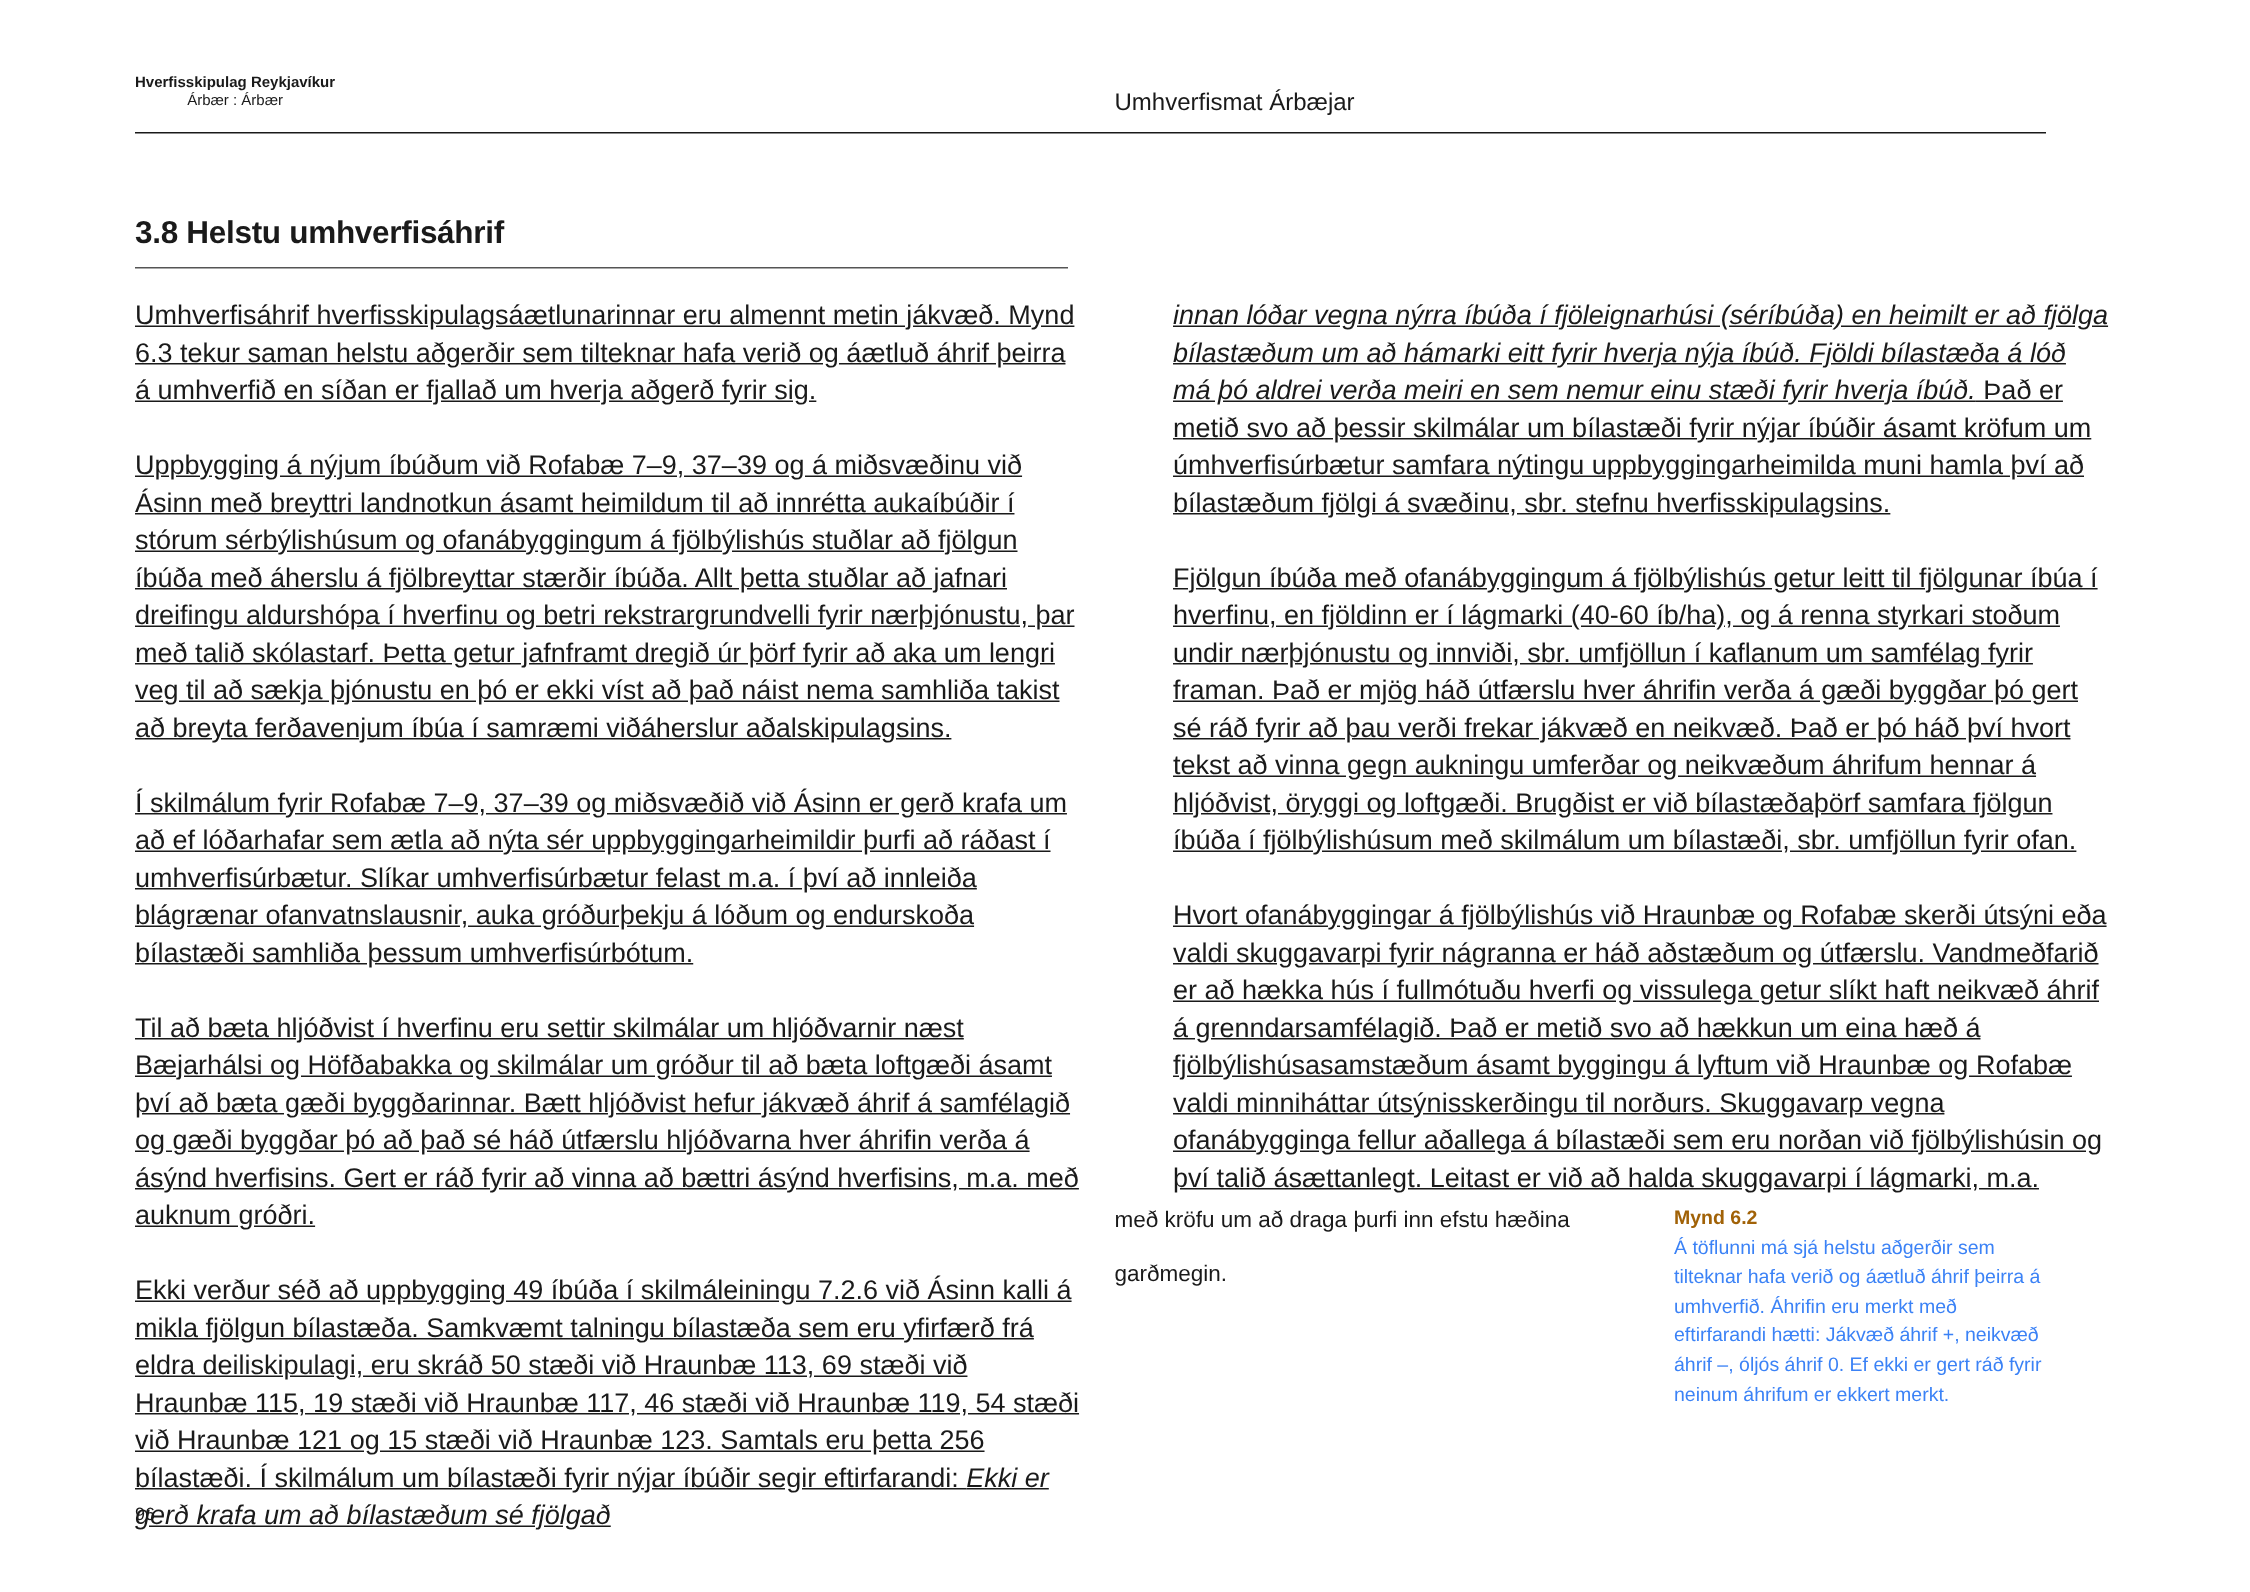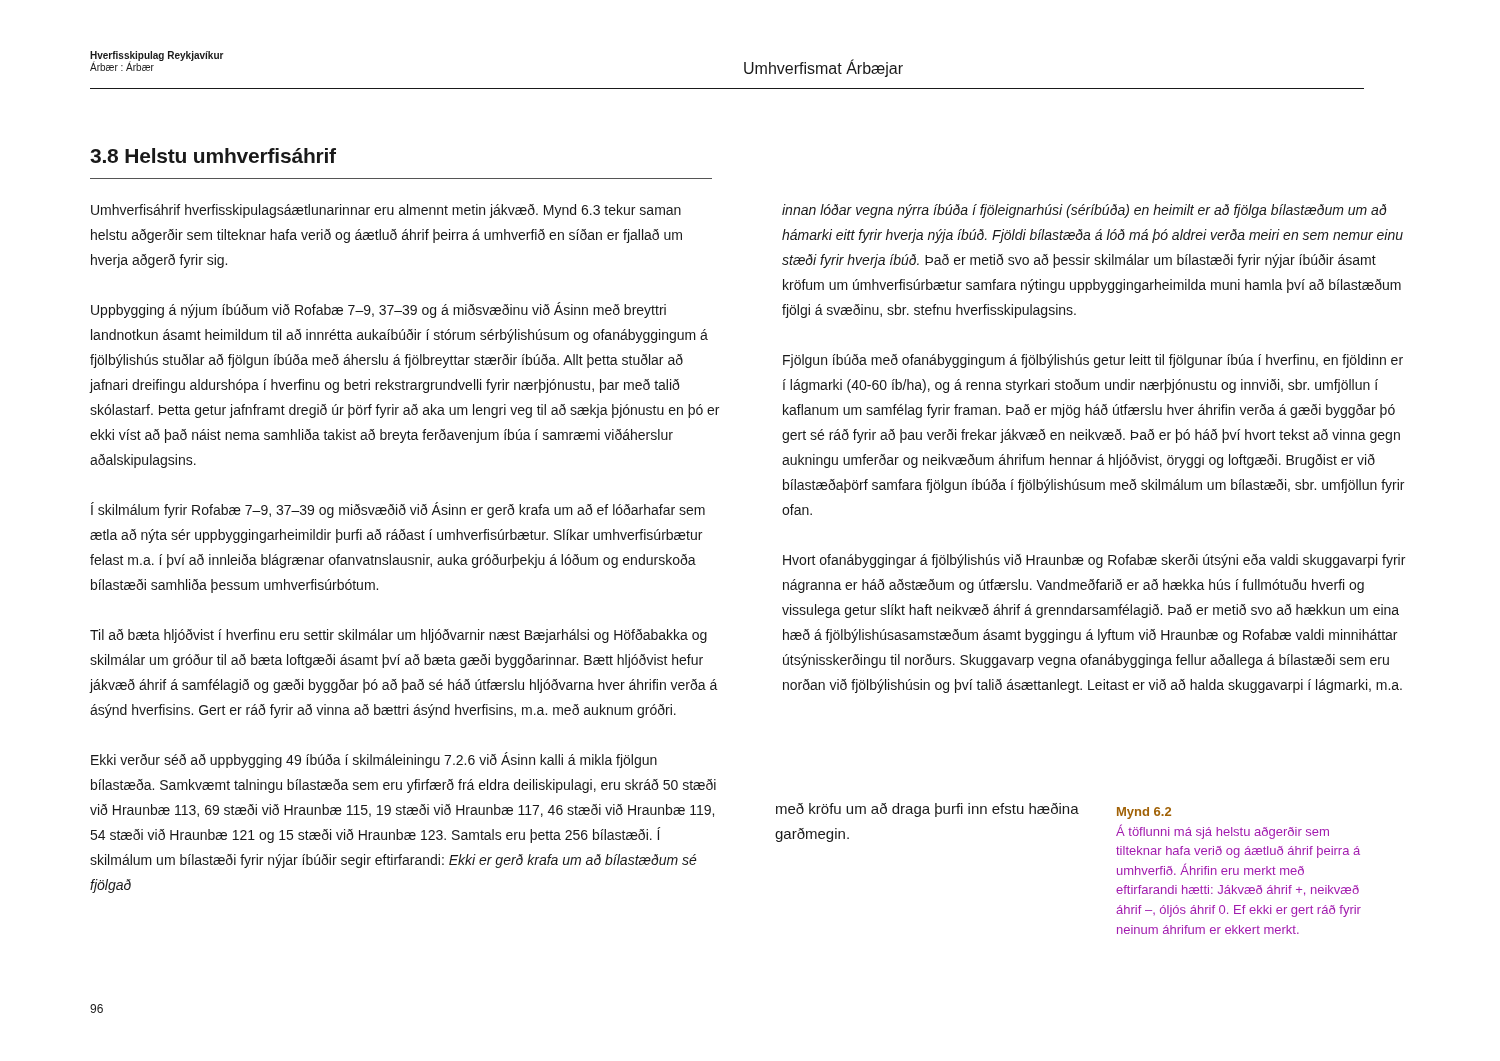--- a/index.html
+++ b/index.html
@@ -1,35 +1,35 @@
 <!DOCTYPE html>
 <html><head>
   <meta charset="utf-8">
   <style>
     html, body { margin: 0; padding: 0; background: #ffffff; }
     body {
       width: 1500px; height: 1061px; position: relative; overflow: hidden;
       font-family: "Liberation Sans", "DejaVu Sans", sans-serif; color: #1a1a1a;
     }
-    .hdr-left { position: absolute; left: 90px; top: 50px; font-size: 10px; line-height: 12px; }
+    .hdr-left { position: absolute; left: 90px; top: 50px; font-size: 10px; line-height: 12px; text-align: center; }
     .hdr-left .t1 { font-weight: bold; }
     .hdr-right { position: absolute; left: 743px; top: 63px; font-size: 16px; line-height: 12px; }
     .hdr-rule { position: absolute; left: 90px; top: 88px; width: 1274px; height: 0; border-top: 1.3px solid #1a1a1a; }
     .heading { position: absolute; left: 90px; top: 144px; font-size: 21px; font-weight: bold; margin: 0; letter-spacing: -0.2px; }
     .heading-rule { position: absolute; left: 90px; top: 178px; width: 622px; height: 0; border-top: 1.5px solid #555; }
-    .col { position: absolute; font-size: 14px; line-height: 25px; }
+    .col { position: absolute; font-size: 18px; line-height: 25px; text-decoration: underline; }
     .col-left { left: 90px; top: 198px; width: 630px; }
     .col-right { left: 782px; top: 198px; width: 625px; }
     .col p { margin: 0 0 25px 0; }
     .col p.tight { margin-bottom: 0; }
     .col em { font-style: italic; }
-    .col-right-narrow { position: absolute; left: 743px; top: 796px; width: 345px; font-size: 15px; line-height: 25px; margin-left: 32px; }
+    .col-right-narrow { position: absolute; left: 743px; top: 796px; width: 345px; font-size: 15px; line-height: 36px; }
     .caption { position: absolute; left: 1116px; top: 802px; width: 250px; font-size: 13px; line-height: 19.6px; }
     .caption .cap-title { font-weight: bold; color: #a16207; }
-    .caption .cap-body { color: #a21caf; }
+    .caption .cap-body { color: #3b82f6; }
     .page-num { position: absolute; left: 90px; top: 1002px; font-size: 12px; text-align: center; }
   </style>
 </head>
 <body>
 
 <div class="hdr-left">
   <div class="t1">Hverfisskipulag Reykjavíkur</div>
   <div>Árbær : Árbær</div>
 </div>
 <div class="hdr-right">Umhverfismat Árbæjar</div>

